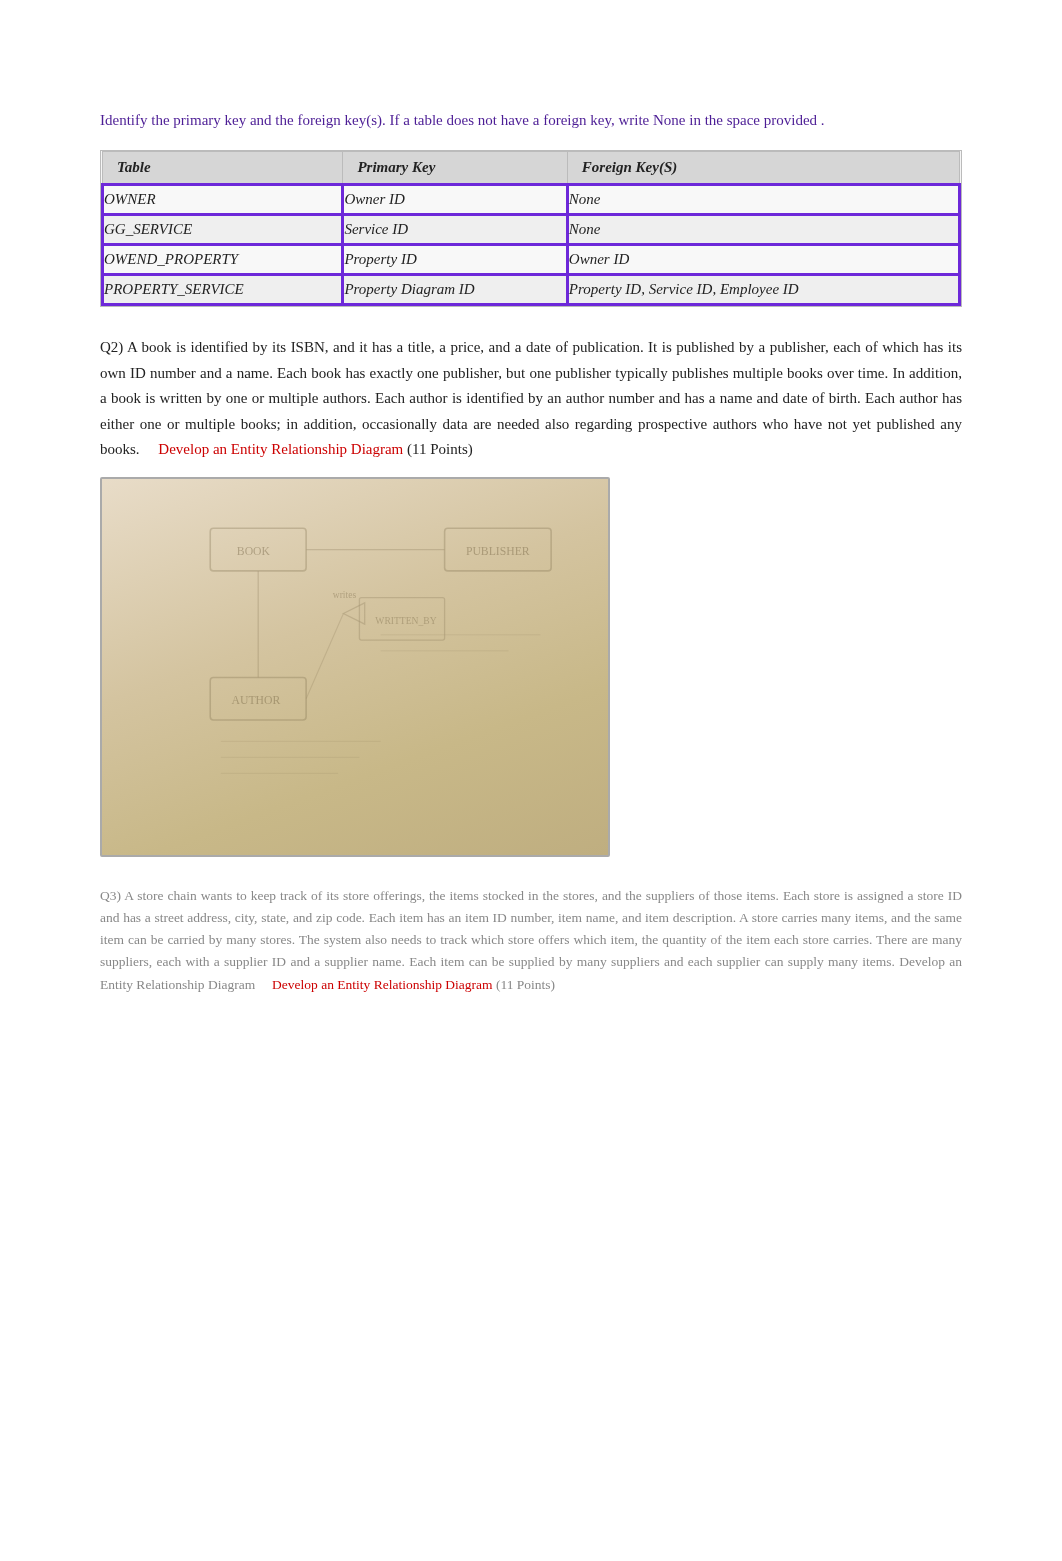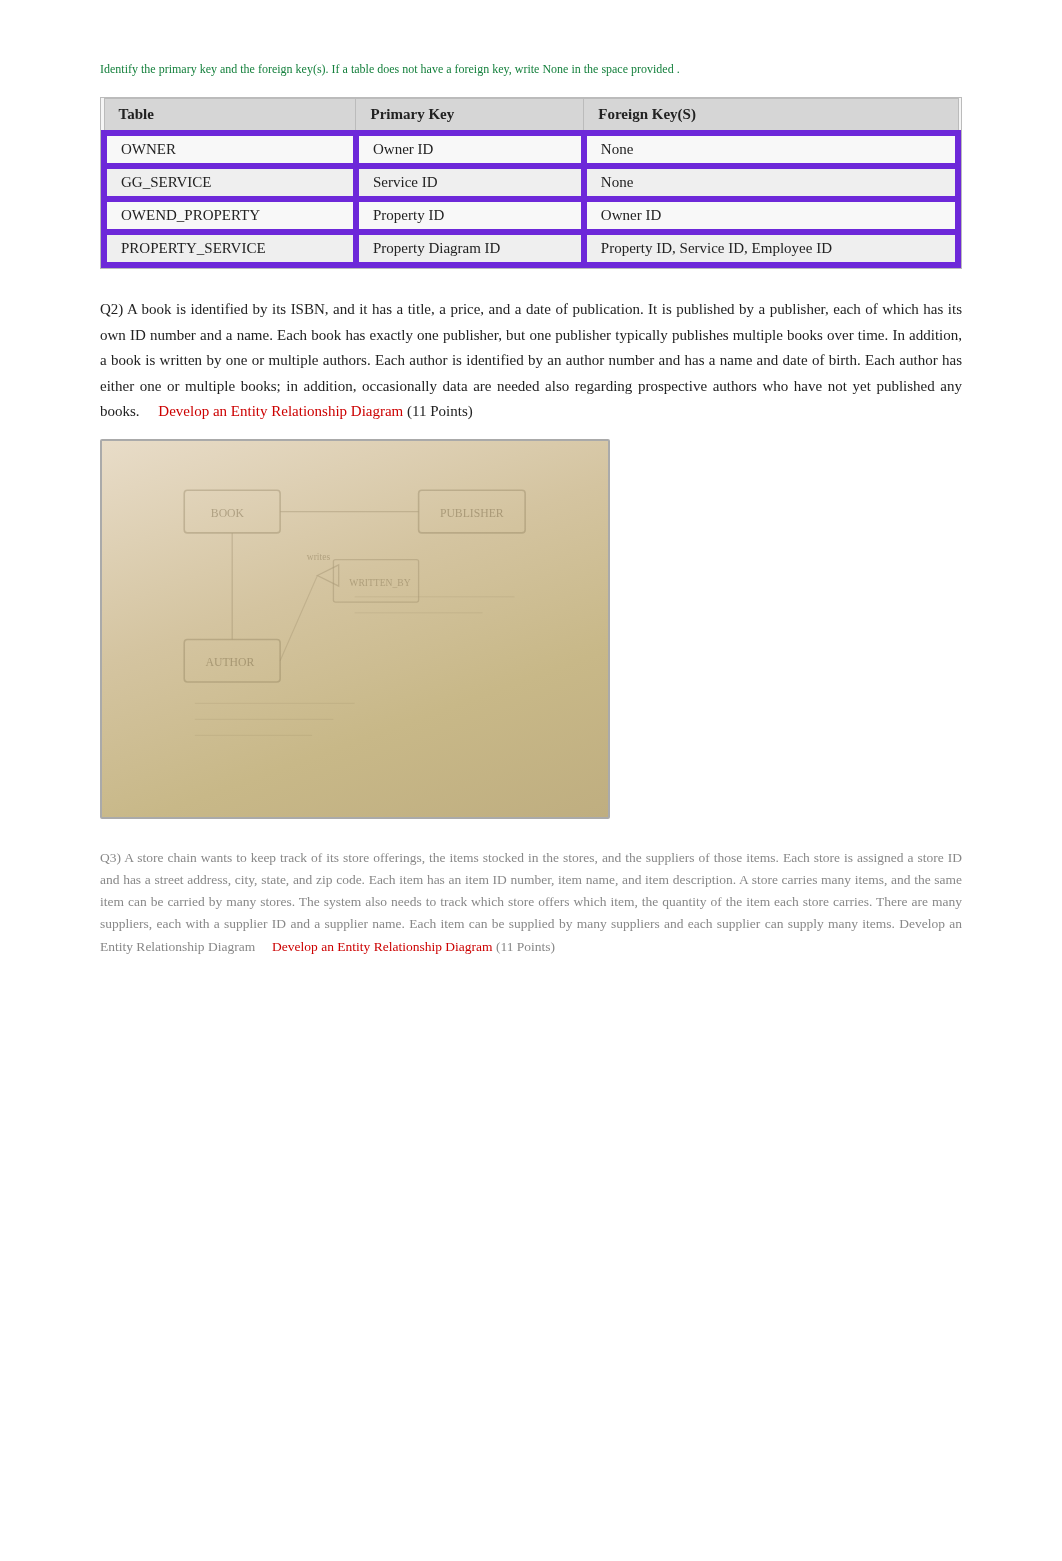--- a/index.html
+++ b/index.html
@@ -6,45 +6,47 @@
     body {
       font-family: Georgia, 'Times New Roman', serif;
       font-size: 15px;
       background: #fff;
       color: #222;
       width: 1062px;
       min-height: 1561px;
       padding: 60px 100px 80px 100px;
     }
     .intro-text {
-      color: #15803d;
-      font-size: 12px;
+      color: #4c1d95;
+      font-size: 15px;
       line-height: 1.6;
       margin-bottom: 18px;
+      margin-top: 48px;
     }
     .table-container {
       border: 1px solid #bbb;
       margin-bottom: 28px;
       background: #f5f5f5;
+      font-style: italic;
     }
     table {
       width: 100%;
       border-collapse: collapse;
       font-size: 15px;
     }
     table th {
       background: #d6d6d6;
       font-weight: bold;
       padding: 7px 14px;
       text-align: left;
       border: 1px solid #bbb;
     }
     table td {
-      padding: 5px 14px;
-      border: 6px solid #6d28d9;
+      padding: 5px 0;
+      border: 3px solid #6d28d9;
       vertical-align: top;
       background: #f8f8f8;
     }
     table tr:nth-child(even) td {
       background: #efefef;
     }
     .q2-text {
       font-size: 15px;
       line-height: 1.7;
       margin-bottom: 4px;
@@ -62,21 +64,21 @@
       margin: 14px 0 28px 0;
       width: 510px;
       height: 380px;
       background: linear-gradient(160deg, #e8dcc8 0%, #d4c4a0 40%, #c8b888 70%, #bfae80 100%);
       border: 2px solid #aaa;
       border-radius: 2px;
       position: relative;
       overflow: hidden;
       display: flex;
       align-items: center;
-      justify-content: center;
+      justify-content: flex-end;
     }
     .diagram-inner {
       width: 90%;
       height: 85%;
       position: relative;
     }
     
     .diagram-inner svg {
       width: 100%;
       height: 100%;

